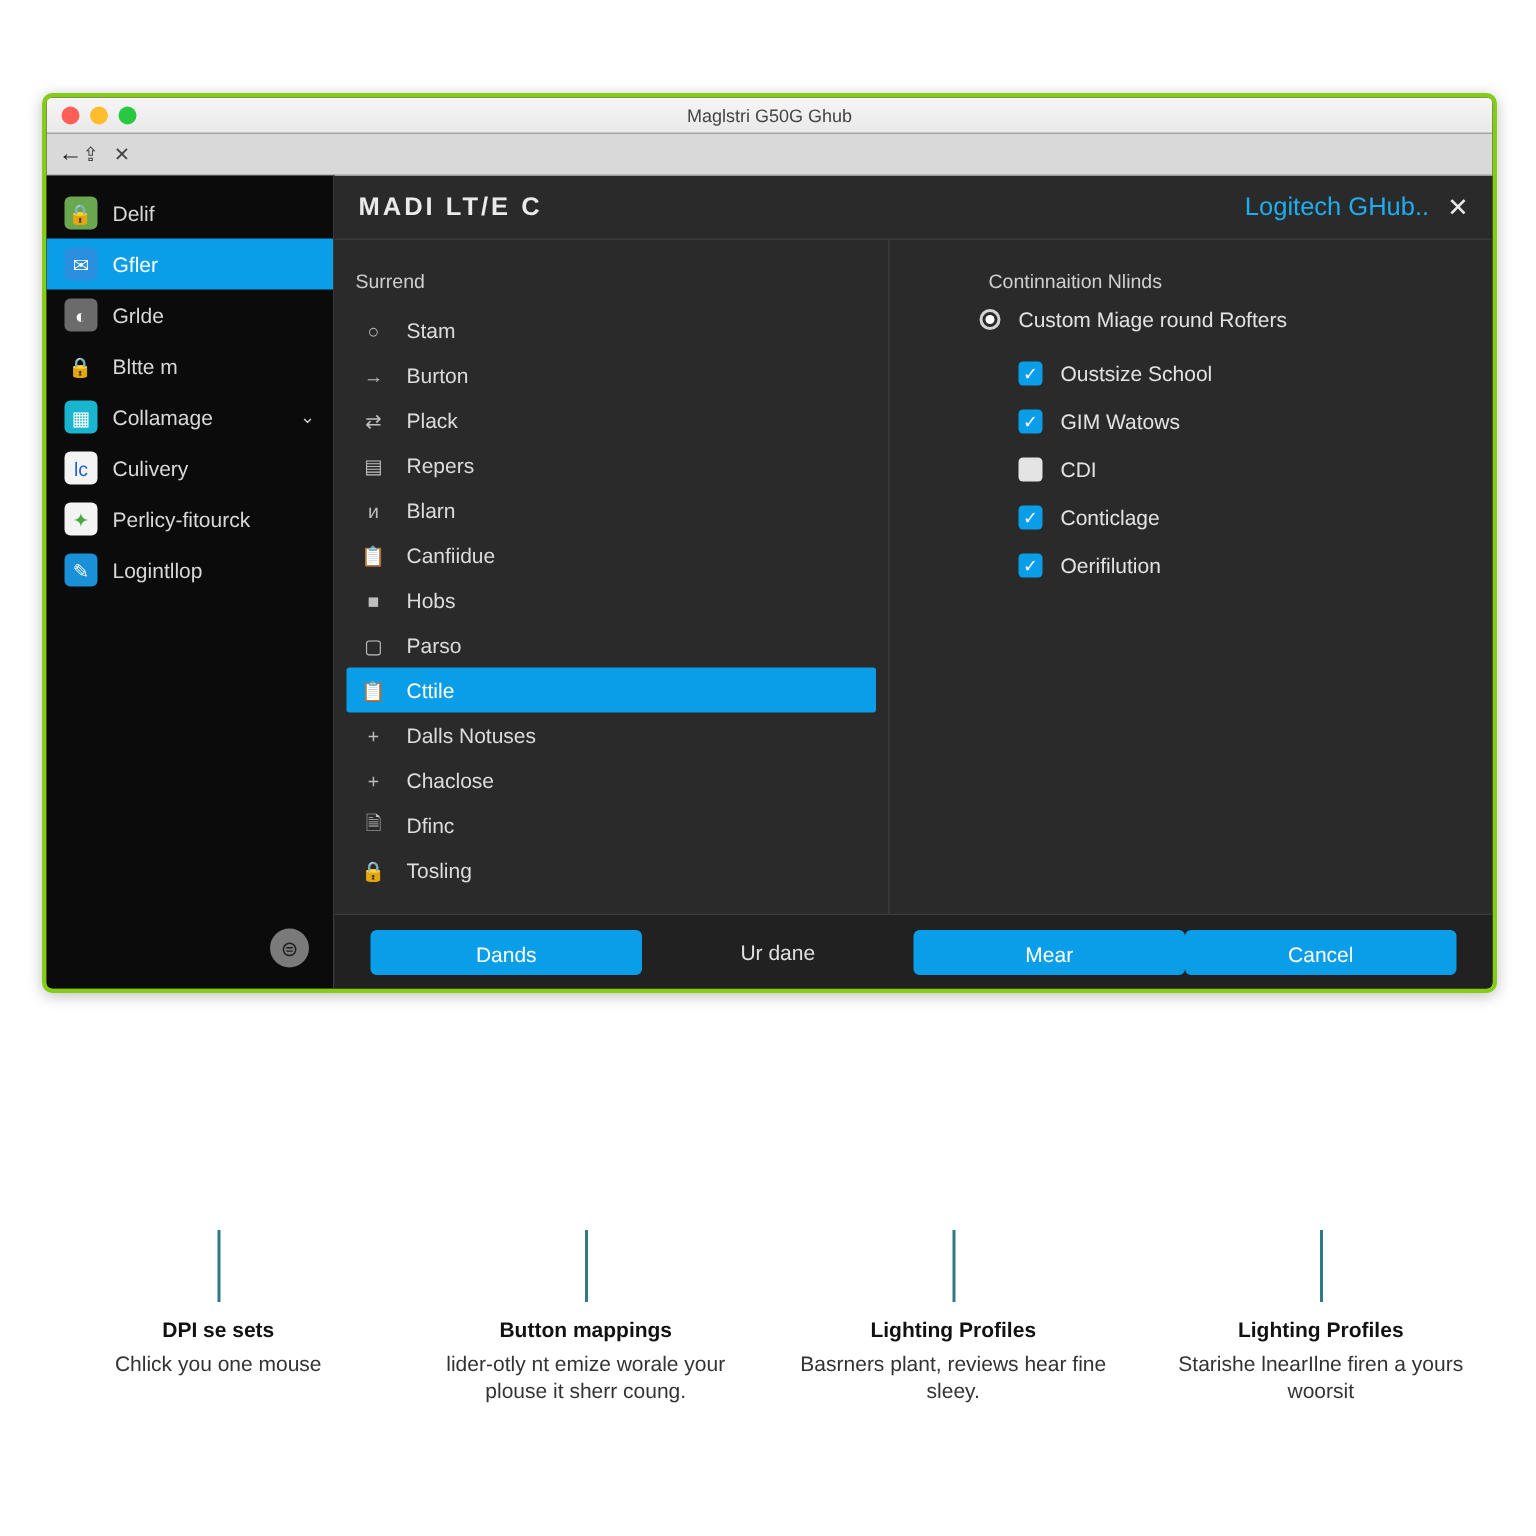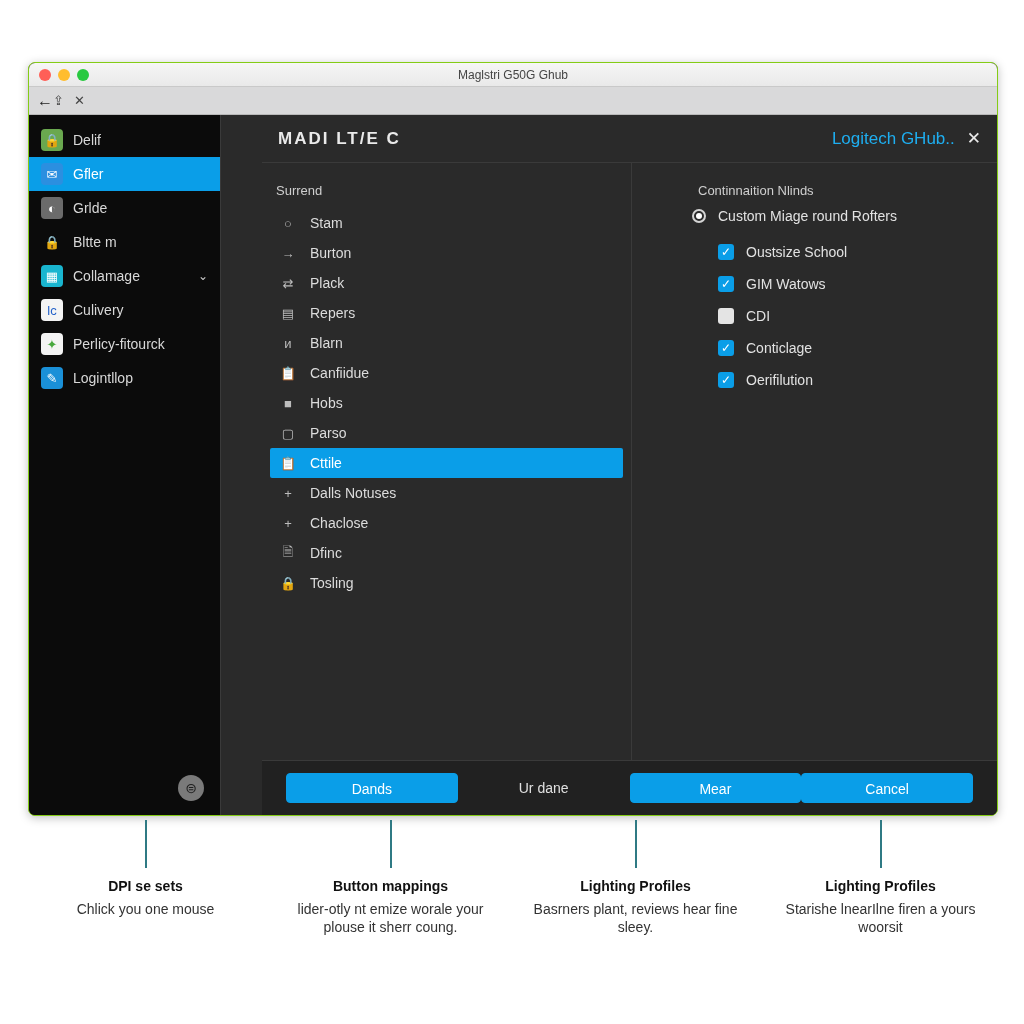--- a/index.html
+++ b/index.html
@@ -1,22 +1,22 @@
 <!DOCTYPE html>
 <html><head>
 <meta charset="utf-8">
 <style>
   * { box-sizing: border-box; margin: 0; padding: 0; }
   html, body { width: 1024px; height: 1024px; background: #fff; font-family: -apple-system, "Helvetica Neue", Arial, sans-serif; color: #111; }
   .app-window {
     position: absolute;
     left: 28px; top: 62px;
-    width: 970px; height: 754px;
+    width: 970px; height: 600px;
     background: #1e1e1e;
-    border: 1px solid #84cc16;
+    border: 3px solid #84cc16;
     border-radius: 7px;
     box-shadow: 0 2px 10px rgba(0,0,0,0.25);
     overflow: hidden;
     display: flex; flex-direction: column;
   }
   .titlebar {
     height: 24px;
     background: linear-gradient(#f6f6f6,#e9e9e9);
     border-bottom: 1px solid #c9c9c9;
     position: relative;
@@ -50,21 +50,21 @@
   .ic-blue  { background: #2b8fe0; color: #fff; }
   .ic-gray  { background: #6b6b6b; color: #fff; border-radius: 50%; }
   .ic-lock  { color: #9b9b9b; font-size: 16px; }
   .ic-teal  { background: #19b5cf; color: #fff; }
   .ic-white { background: #f4f4f4; color: #2462c9; }
   .ic-lime  { background: #f4f4f4; color: #49a93f; }
   .ic-cyan  { background: #1a90d8; color: #fff; }
   .sidebar-bottom { position: absolute; bottom: 14px; right: 16px; width: 26px; height: 26px; border-radius: 50%; background: #7a7a7a; color: #1e1e1e; display: flex; align-items: center; justify-content: center; font-size: 14px; }
 
   
-  .main { flex: 1; background: #2a2a2a; display: flex; flex-direction: column; padding-left: 41px; }
+  .main { flex: 1; background: #2a2a2a; display: flex; flex-direction: column; }
   .main-header { height: 48px; border-bottom: 1px solid #3a3a3a; display: flex; align-items: center; padding: 0 16px; }
   .main-header .title { color: #eaeaea; font-size: 17px; letter-spacing: 2px; font-weight: 600; }
   .main-header .brand { margin-left: auto; color: #1eaef0; font-size: 17px; margin-right: 12px; }
   .main-header .close-x { color: #eaeaea; font-size: 17px; cursor: pointer; }
 
   .panels { flex: 1; display: flex; gap: 44px; }
   .col-left { width: 370px; border-right: 1px solid #3a3a3a; padding: 14px 8px 14px 8px; }
   .col-right { flex: 1; padding: 14px 16px; }
   .panel-h { font-size: 13px; color: #cfcfcf; margin: 6px 6px 10px 6px; }
 

